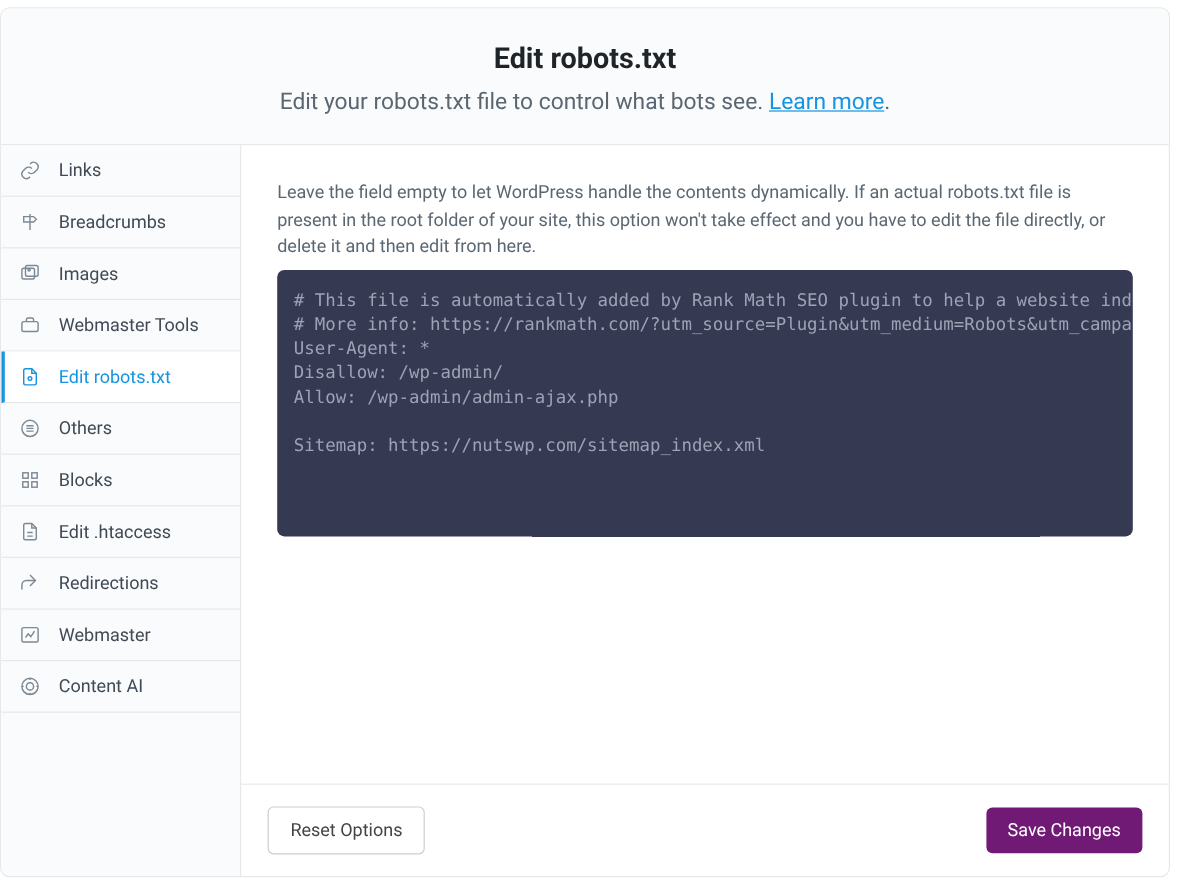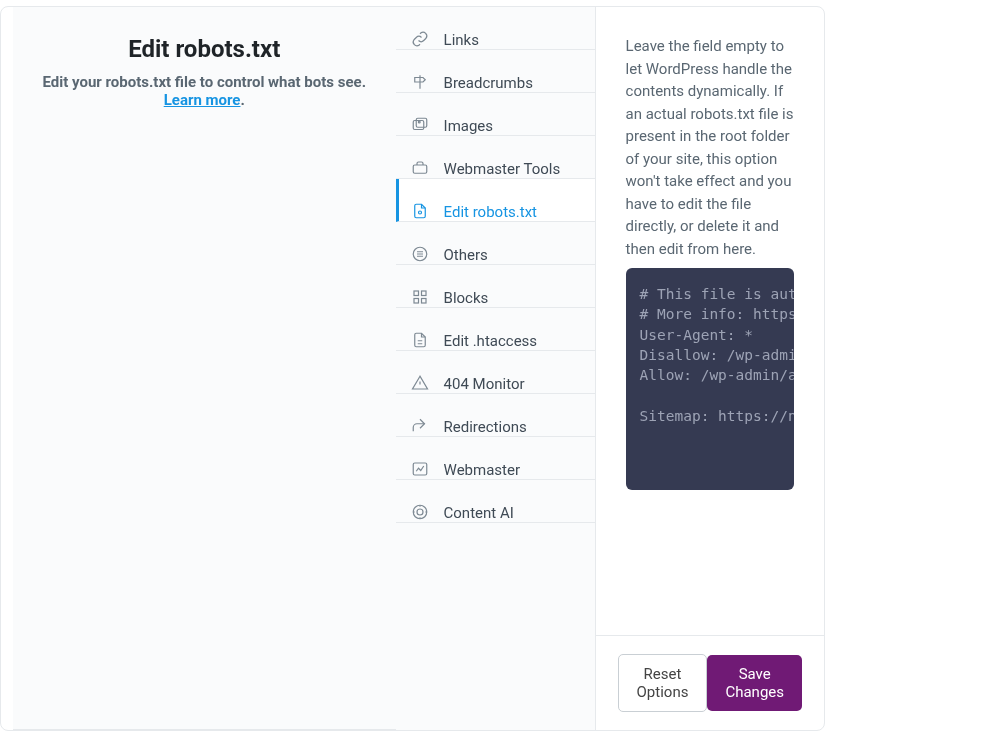--- a/index.html
+++ b/index.html
@@ -5,66 +5,64 @@
 * { box-sizing: border-box; margin: 0; padding: 0; }
 body {
   font-family: -apple-system, BlinkMacSystemFont, "Segoe UI", Roboto, Helvetica, Arial, sans-serif;
   background: #fff;
   color: #37414b;
   width: 986px;
   height: 743px;
   overflow: hidden;
 }
 .panel {
-  width: 825px;
+  width: 975px;
   height: 725px;
   margin: 6px 0 0 0;
   border: 1px solid #e6e9ec;
   border-radius: 8px;
   background: #fff;
   display: flex;
-  flex-direction: row;
+  flex-direction: column;
   overflow: hidden;
-  padding-left: 12px;
 }
 .header {
   background: #fafbfc;
   border-bottom: 1px solid #e6e9ec;
   padding: 28px 20px 24px;
   text-align: center;
 }
 .header h1 {
   font-size: 24px;
   font-weight: 700;
   color: #1f2428;
   margin-bottom: 10px;
 }
 .header .sub {
-  font-size: 15px;
+  font-size: 19px;
   color: #5a6772;
-  font-weight: bold;
 }
 .header .sub a {
   color: #1694e2;
   text-decoration: underline;
 }
 .body {
   flex: 1;
   display: flex;
   min-height: 0;
 }
 .sidebar {
   width: 200px;
   background: #fafbfc;
   border-right: 1px solid #e6e9ec;
   overflow-y: auto;
 }
 .sidebar-item {
   display: flex;
-  align-items: flex-end;
+  align-items: center;
   gap: 14px;
   padding: 0 14px;
   height: 43px;
   font-size: 15px;
   color: #3f4a55;
   border-bottom: 1px solid #e6e9ec;
   cursor: pointer;
 }
 .sidebar-item.active {
   background: #fff;
@@ -233,29 +231,20 @@
         <span class="icon">
           <svg viewBox="0 0 24 24">
               <path d="M14 3H7a2 2 0 0 0-2 2v14a2 2 0 0 0 2 2h10a2 2 0 0 0 2-2V8z"></path>
               <path d="M14 3v5h5"></path>
               <path d="M9 13h6M9 17h6"></path>
             </svg>
         </span>
         <span>Edit .htaccess</span>
       </div>
 
-      <div class="sidebar-item">
-        <span class="icon">
-          <svg viewBox="0 0 24 24">
-              <path d="M12 3 2 20h20z"></path>
-              <path d="M12 10v4M12 17h.01"></path>
-            </svg>
-        </span>
-        <span>404 Monitor</span>
-      </div>
 
       <div class="sidebar-item">
         <span class="icon">
           <svg viewBox="0 0 24 24">
               <path d="M12 3l6 6-6 6"></path>
               <path d="M18 9H8a5 5 0 0 0-5 5v5"></path>
             </svg>
         </span>
         <span>Redirections</span>
       </div>

